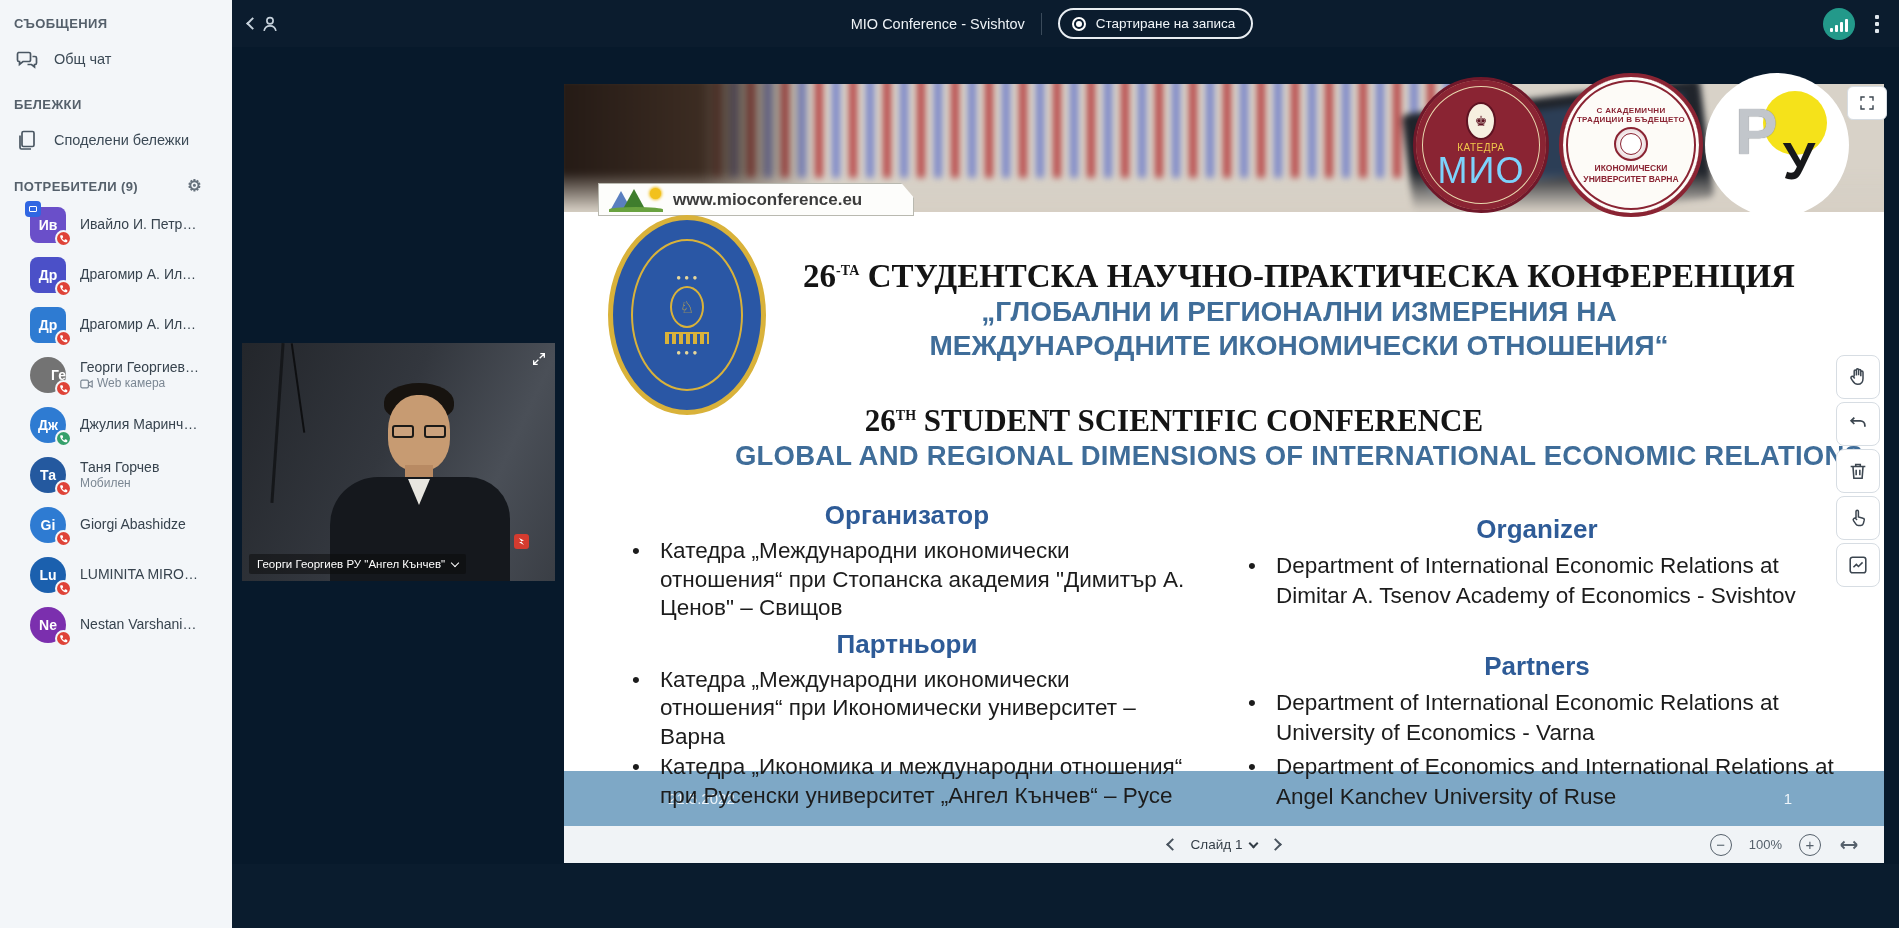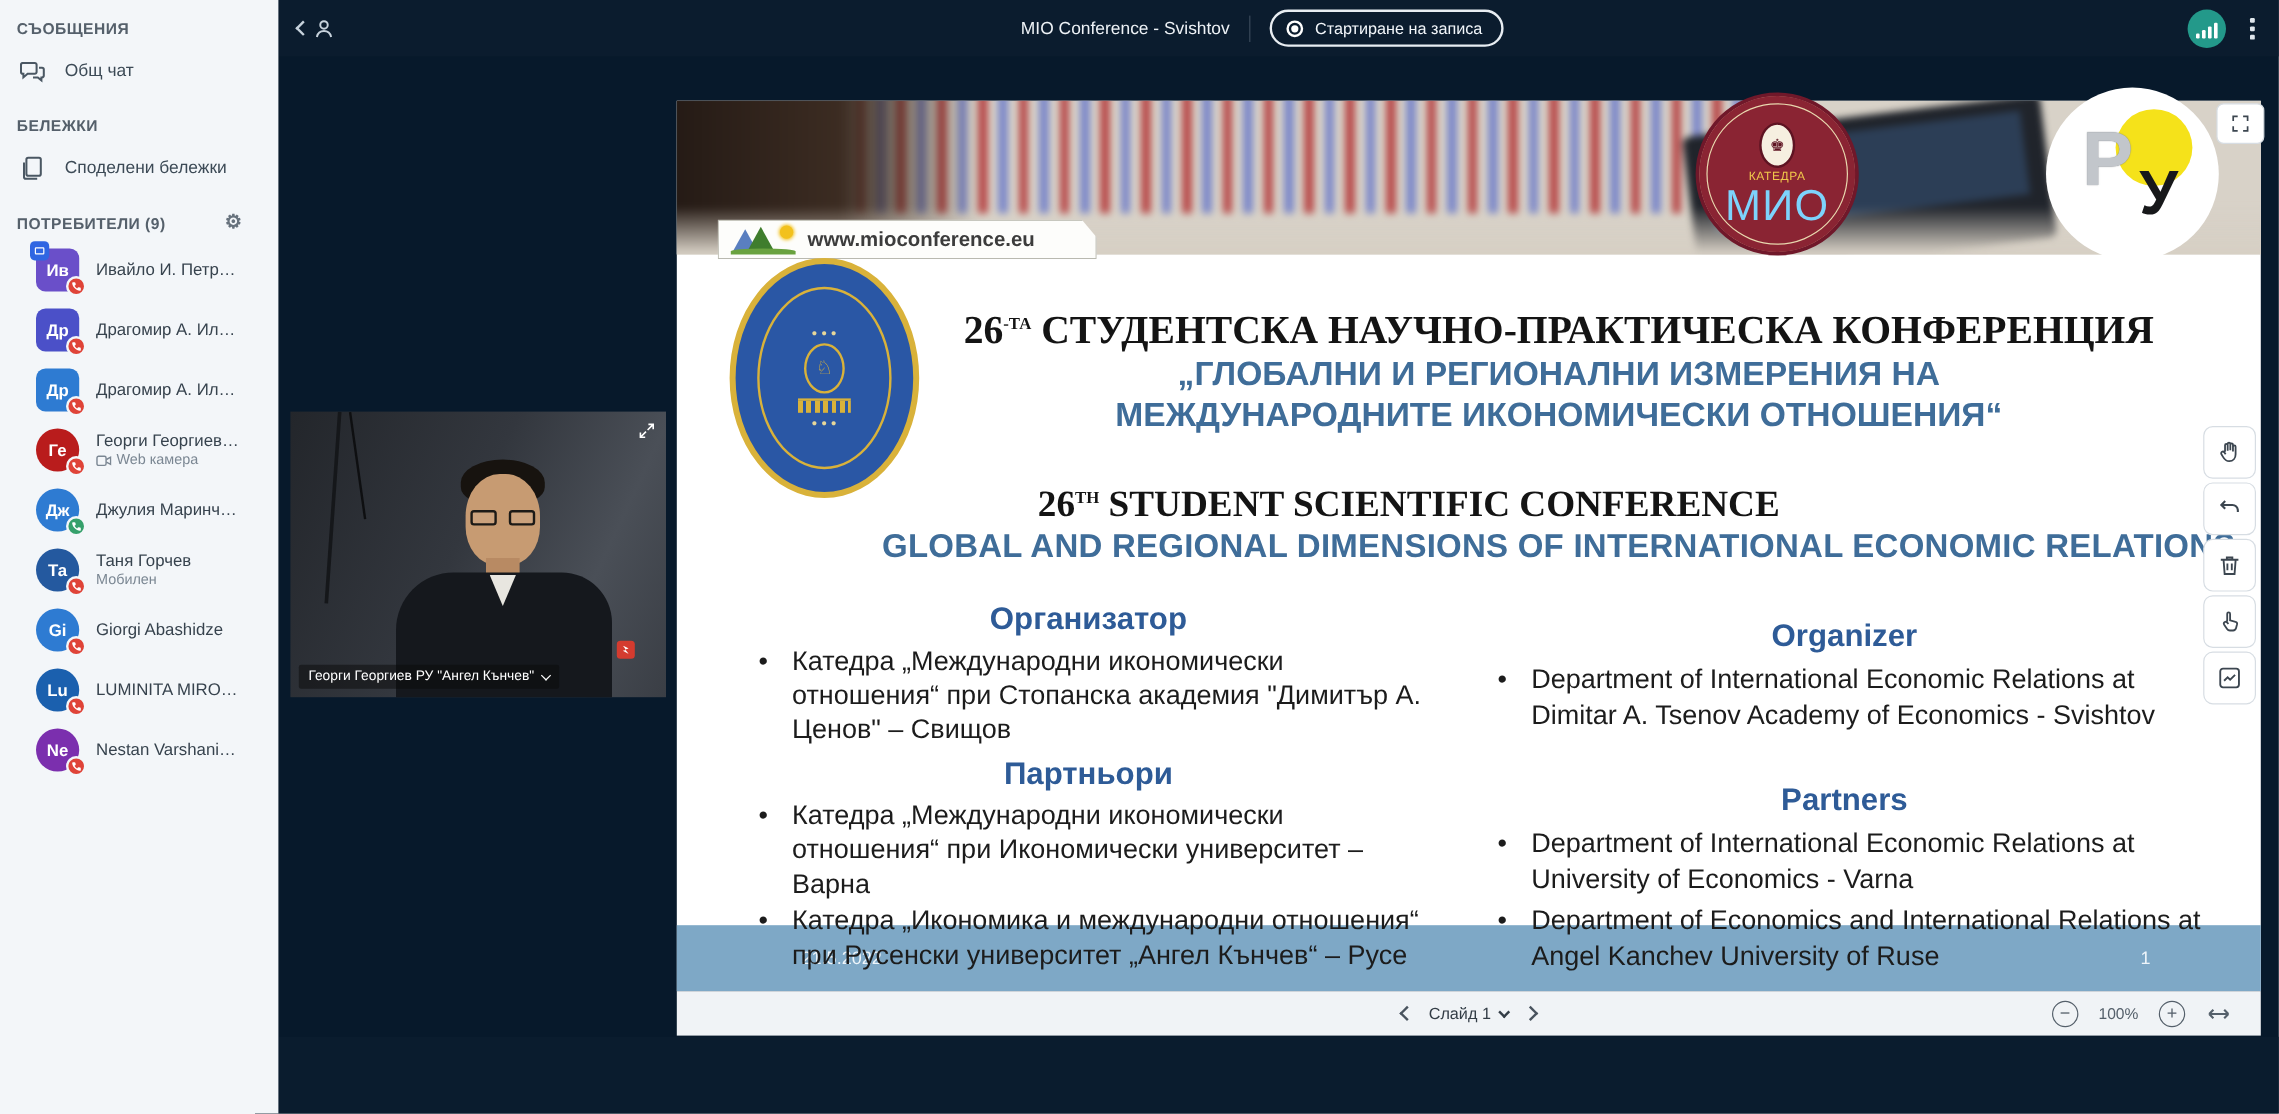--- a/index.html
+++ b/index.html
@@ -224,21 +224,21 @@
             <svg width="9" height="9" viewBox="0 0 12 12">
               <path d="M1.5 2.5c0-.6.4-1 1-1h1.6c.5 0 .9.3 1 .8l.4 1.6c.1.4-.1.9-.5 1.1l-.9.5c.6 1.3 1.7 2.4 3 3l.5-.9c.2-.4.7-.6 1.1-.5l1.6.4c.5.1.8.5.8 1v1.6c0 .6-.4 1-1 1C6.1 11.1 1.9 6.9 1.5 2.5z" fill="#fff"></path>
             </svg>
           </span>
         </div>
         <div class="user-meta">
           <span class="user-name">Драгомир А. Илиев</span>
         </div>
       </div>
       <div class="user-row">
-        <div class="avatar" style="background: #b91c1c; border-radius: 50%;">
+        <div class="avatar" style="background: #737373; border-radius: 50%; justify-content: flex-end;">
           <span class="av-init">Ге</span>
           <span class="status-badge" style="background: rgb(223, 67, 56);">
             <svg width="9" height="9" viewBox="0 0 12 12">
               <path d="M1.5 2.5c0-.6.4-1 1-1h1.6c.5 0 .9.3 1 .8l.4 1.6c.1.4-.1.9-.5 1.1l-.9.5c.6 1.3 1.7 2.4 3 3l.5-.9c.2-.4.7-.6 1.1-.5l1.6.4c.5.1.8.5.8 1v1.6c0 .6-.4 1-1 1C6.1 11.1 1.9 6.9 1.5 2.5z" fill="#fff"></path>
             </svg>
           </span>
         </div>
         <div class="user-meta">
           <span class="user-name">Георги Георгиев РУ "Ангел Кънч...</span>
           <span class="user-sub">
@@ -372,20 +372,25 @@
         <span class="sun"></span>
         <span class="grass"></span>
     </span>
     <span class="url-text">www.mioconference.eu</span>
   </div>
 
   <div class="abs seal seal-mio">
     <span class="med">♚</span>
     <span class="t1">КАТЕДРА</span>
     <span class="t2">МИО</span>
+  </div>
+  <div class="abs seal seal-var">
+    <span class="arc">С АКАДЕМИЧНИ ТРАДИЦИИ В БЪДЕЩЕТО</span>
+    <span class="globe"></span>
+    <span class="t">ИКОНОМИЧЕСКИ УНИВЕРСИТЕТ ВАРНА</span>
   </div>
   <div class="abs seal seal-ru">
     <span class="yc"></span>
     <span class="rp">Р</span>
     <span class="ub">У</span>
   </div>
 
   <div class="abs emblem">
     <div class="inner">
       <span class="txt">● ● ●</span>

